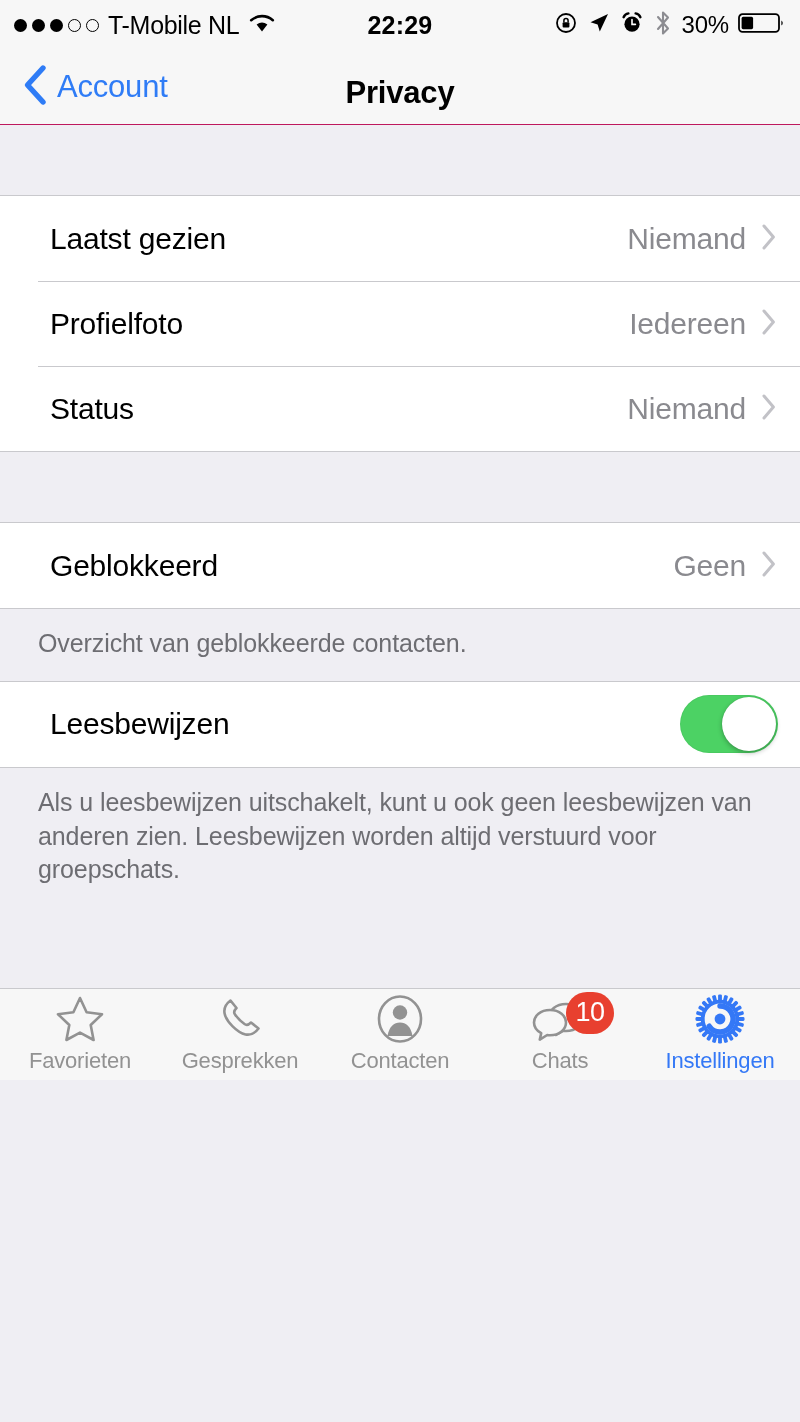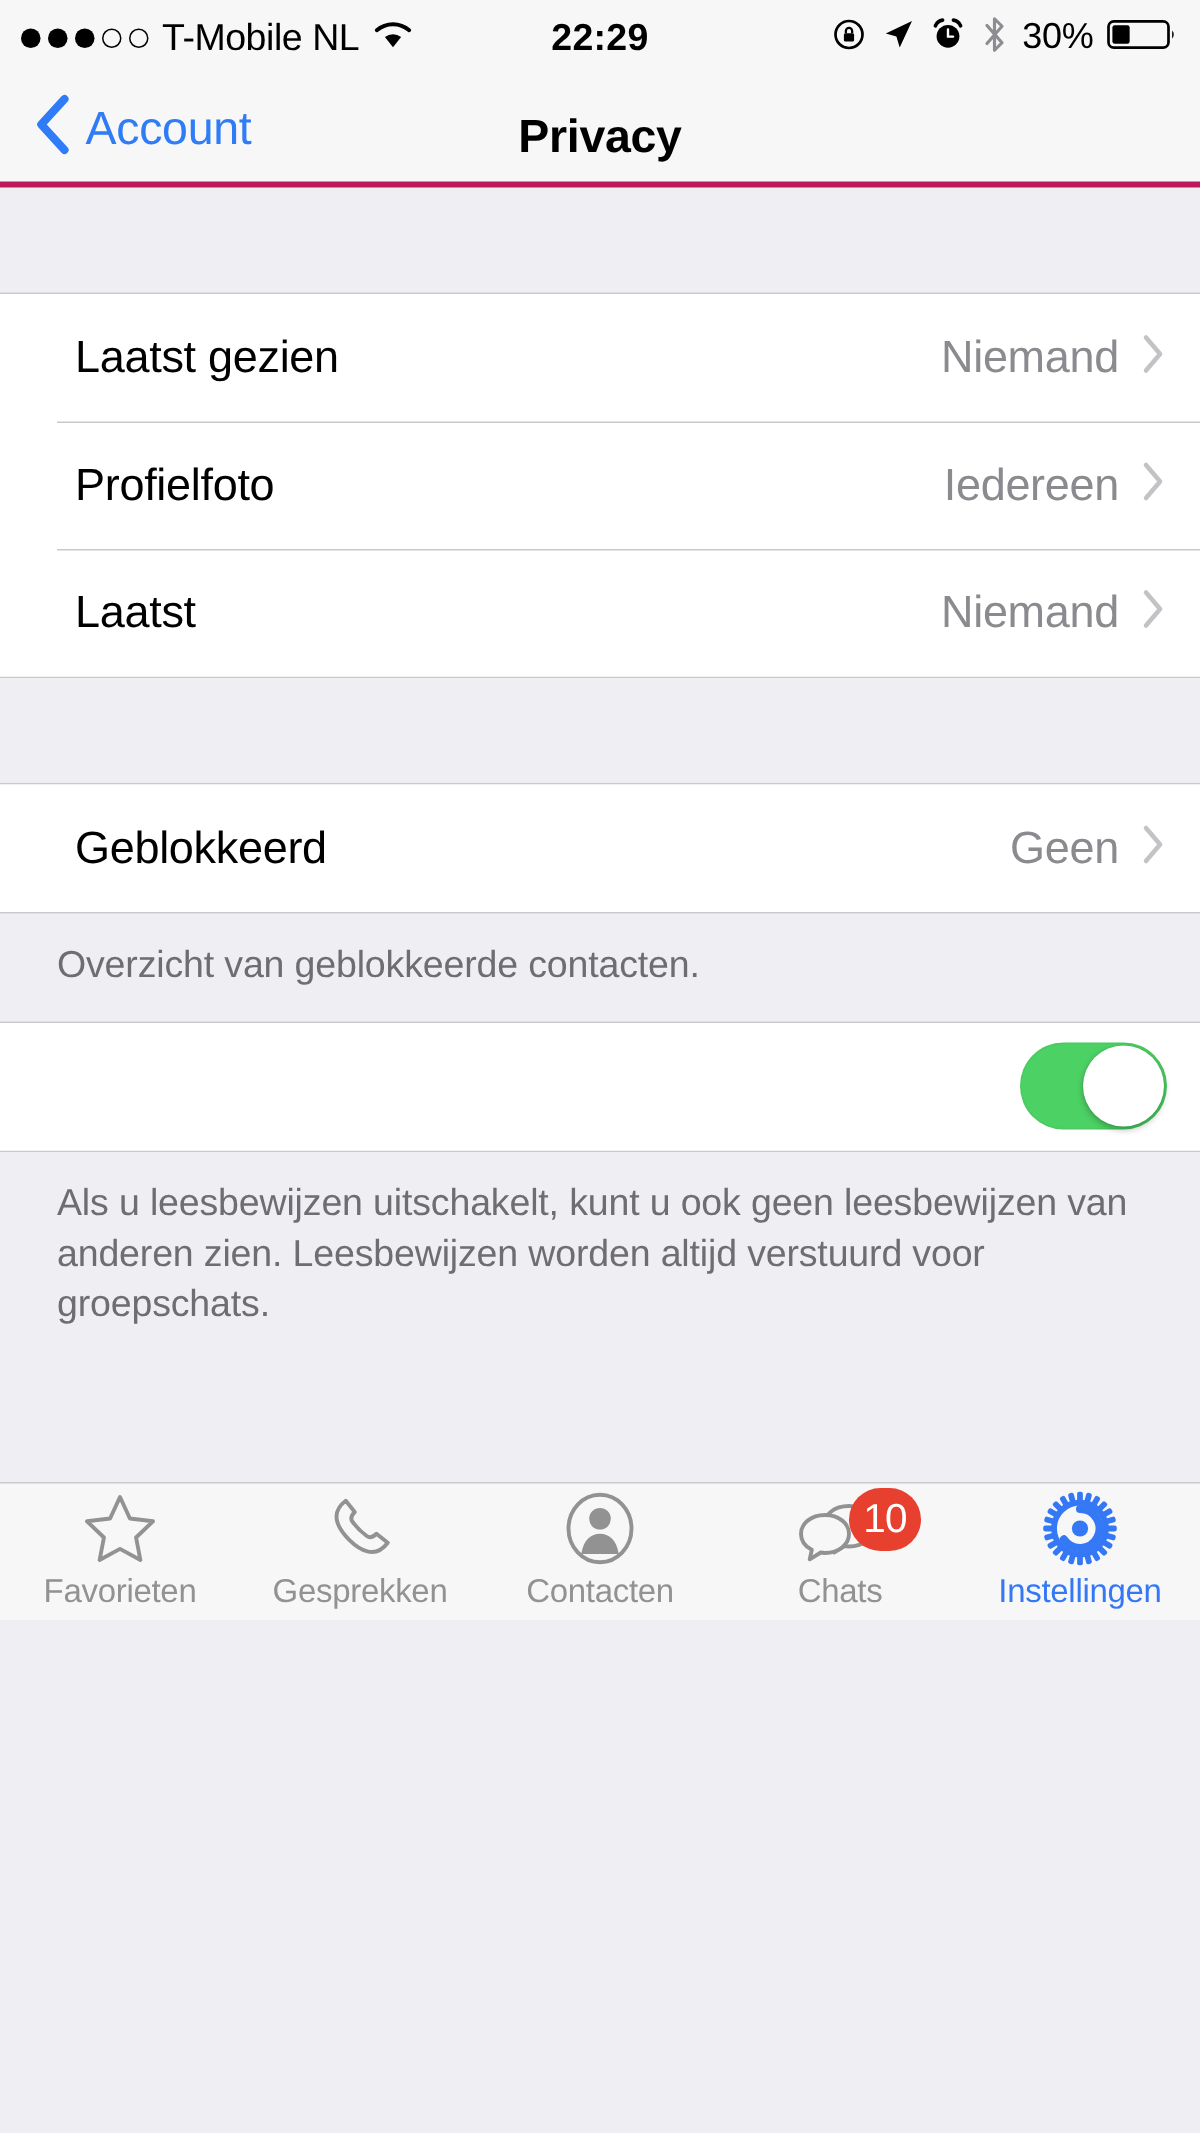--- a/index.html
+++ b/index.html
@@ -81,21 +81,21 @@
   .battery-pct {
     font-size: 24px;
     letter-spacing: -0.2px;
   }
 
   
   .nav-bar {
     height: 75px;
     flex: 0 0 75px;
     background: #F7F7F7;
-    border-bottom: 4px solid #be185d;
+    border-bottom: 1px solid #be185d;
     position: relative;
     display: flex;
     align-items: center;
     box-sizing: border-box;
   }
   .nav-back {
     display: flex;
     align-items: center;
     gap: 9px;
     padding-left: 22px;
@@ -353,21 +353,21 @@
           <span class="row-value">Iedereen</span>
           <span class="chevron">
             <svg width="18" height="30" viewBox="0 0 18 30">
               <path d="M4 4 L13.4 15 L4 26" fill="none" stroke="#C2C2C7" stroke-width="3" stroke-linecap="round" stroke-linejoin="round"></path>
             </svg>
           </span>
         </span>
       </div>
 
       <div class="row">
-        <span class="row-label">Laatst</span>
+        <span class="row-label">Status</span>
         <span class="row-right">
           <span class="row-value">Niemand</span>
           <span class="chevron">
             <svg width="18" height="30" viewBox="0 0 18 30">
               <path d="M4 4 L13.4 15 L4 26" fill="none" stroke="#C2C2C7" stroke-width="3" stroke-linecap="round" stroke-linejoin="round"></path>
             </svg>
           </span>
         </span>
       </div>
 
@@ -386,20 +386,21 @@
             </svg>
           </span>
         </span>
       </div>
     </div>
 
     <div class="note">Overzicht van geblokkeerde contacten.</div>
 
     <div class="group">
       <div class="row">
+        <span class="row-label">Leesbewijzen</span>
         <span class="row-right">
           <span class="switch">
             <span class="knob"></span>
           </span>
         </span>
       </div>
     </div>
 
     <div class="note">Als u leesbewijzen uitschakelt, kunt u ook geen leesbewijzen van anderen zien. Leesbewijzen worden altijd verstuurd voor groepschats.</div>
 

